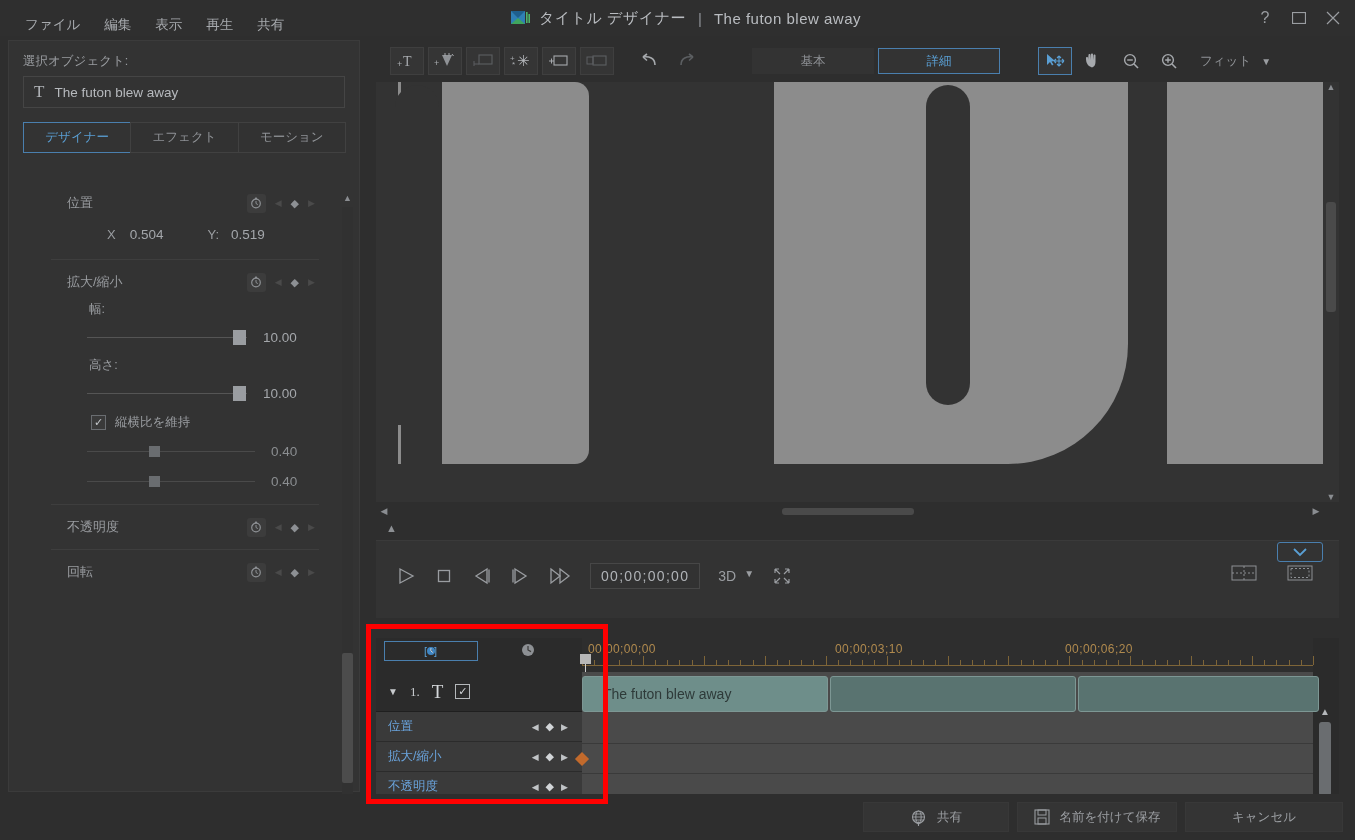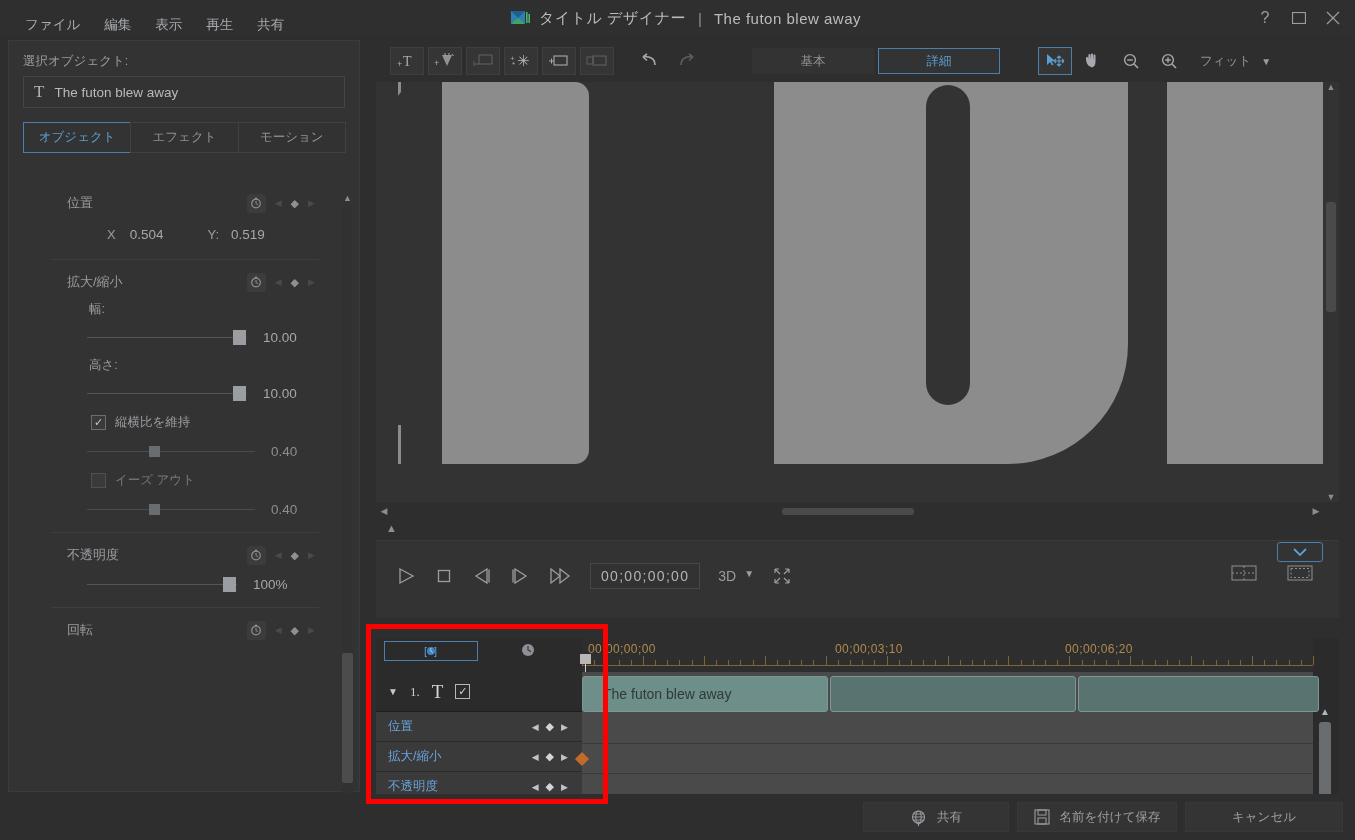--- a/index.html
+++ b/index.html
@@ -300,21 +300,21 @@
   <div class="left-panel">
 
     <div class="sel-label">選択オブジェクト:</div>
 
     <div class="sel-field">
       <span class="ticon">T</span>
       <span class="sval">The futon blew away</span>
     </div>
 
     <div class="tabs">
-      <div class="tab active">オブジェクト</div>
+      <div class="tab active">デザイナー</div>
       <div class="tab">エフェクト</div>
       <div class="tab">モーション</div>
     </div>
 
     <div class="props">
 
       <div class="prop-row">
         <div class="prop-name">位置</div>
         <div class="kf-group">
           <span class="stopwatch">
@@ -375,24 +375,20 @@
         <span class="chk-label">縦横比を維持</span>
       </div>
 
       <div class="slider-row">
         <div class="slider-track" style="width:168px;background:#4a4a4a;">
           <div class="slider-thumb" style="left:62px;background:#6a6d70;top:-5px;height:11px;width:11px;"></div>
         </div>
         <span class="slider-val" style="color:#8b8e91;">0.40</span>
       </div>
 
-      <div class="check-row">
-        <span class="chk" style="border-color:#4e5154;color:transparent;"></span>
-        <span class="chk-label" style="color:#77797c;">イーズ アウト</span>
-      </div>
       <div class="slider-row">
         <div class="slider-track" style="width:168px;background:#4a4a4a;">
           <div class="slider-thumb" style="left:62px;background:#6a6d70;top:-5px;height:11px;width:11px;"></div>
         </div>
         <span class="slider-val" style="color:#8b8e91;">0.40</span>
       </div>
 
       <div class="divider"></div>
 
       <div class="prop-row">
@@ -402,26 +398,20 @@
             <svg width="12" height="12" viewBox="0 0 12 12">
                 <circle cx="6" cy="6.5" r="4.3" fill="none" stroke="#8d9094" stroke-width="1.2"></circle>
                 <path d="M6,4 L6,6.5 L7.8,7.6" stroke="#8d9094" stroke-width="1" fill="none"></path>
                 <rect x="5" y="0.6" width="2" height="1.6" fill="#8d9094"></rect>
               </svg>
           </span>
           <span class="nav-arrow">◀</span>
           <span class="kf-diamond">◆</span>
           <span class="nav-arrow">▶</span>
         </div>
-      </div>
-      <div class="slider-row">
-        <div class="slider-track" style="width:150px;">
-          <div class="slider-thumb" style="left:136px;"></div>
-        </div>
-        <span class="slider-val">100%</span>
       </div>
 
       <div class="divider"></div>
 
       <div class="prop-row">
         <div class="prop-name">回転</div>
         <div class="kf-group">
           <span class="stopwatch">
             <svg width="12" height="12" viewBox="0 0 12 12">
                 <circle cx="6" cy="6.5" r="4.3" fill="none" stroke="#8d9094" stroke-width="1.2"></circle>

